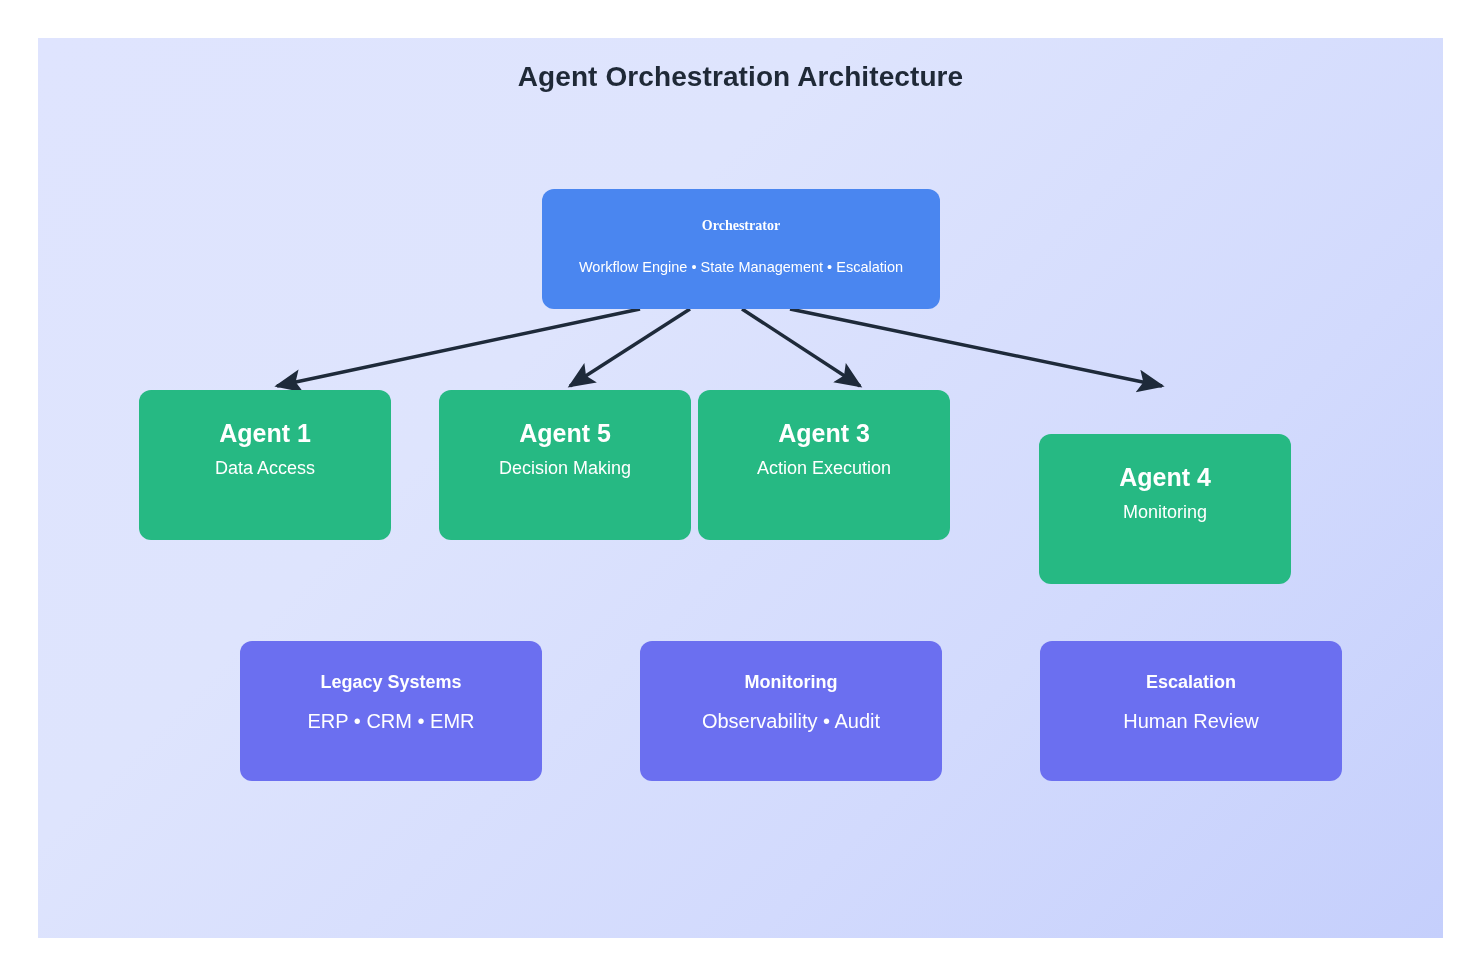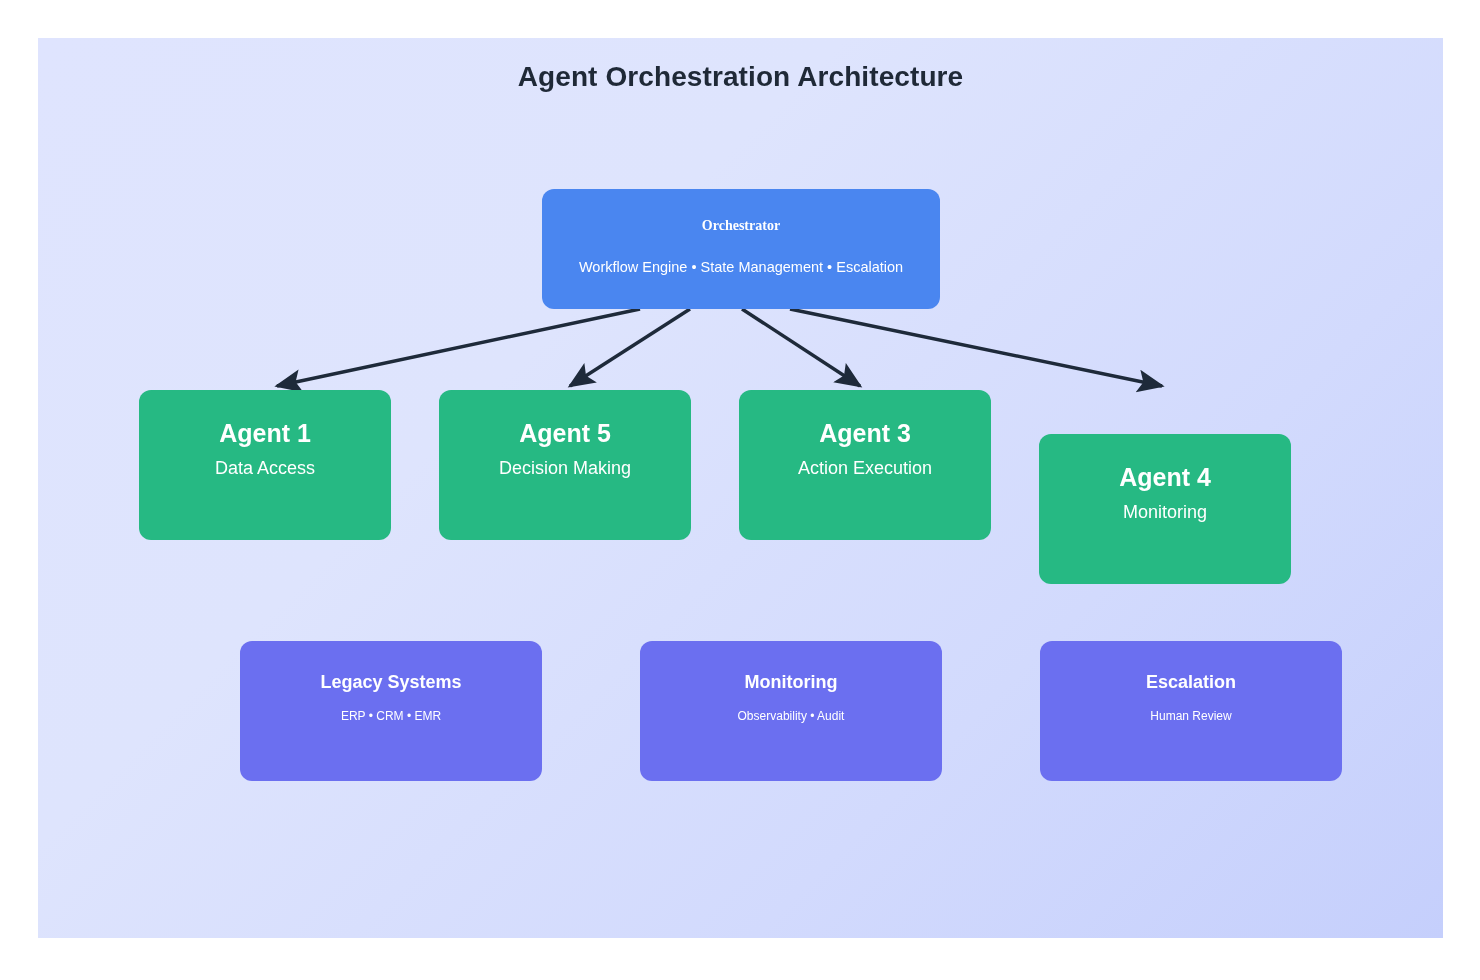--- a/index.html
+++ b/index.html
@@ -100,37 +100,37 @@
   .agent-node .node-title {
     top: 30px;
     font-size: 25px;
   }
   .agent-node .node-subtitle {
     top: 68px;
     font-size: 18px;
   }
   #node-agent-1 { left: 101px; }
   #node-agent-2 { left: 401px; }
-  #node-agent-3 { left: 701px; }
+  #node-agent-3 { left: 660px; }
   #node-agent-4 { left: 1001px; margin-top: 44px; }
 
   
   .support-node {
     top: 603px;
     width: 302px;
     height: 140px;
     background: #6b6ff0;
   }
   .support-node .node-title {
     top: 32px;
     font-size: 18px;
   }
   .support-node .node-subtitle {
     top: 68px;
-    font-size: 12px;
+    font-size: 20px;
   }
   #node-legacy-systems { left: 202px; }
   #node-monitoring-support { left: 602px; }
   #node-escalation { left: 1002px; }
 
   
   #arrow-layer {
     position: absolute;
     left: 0;
     top: 0;

